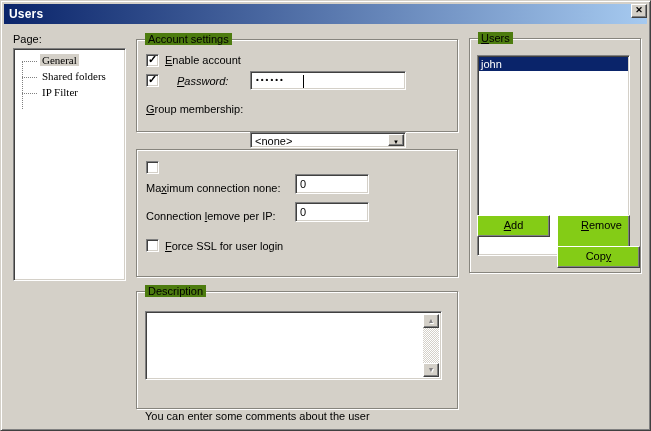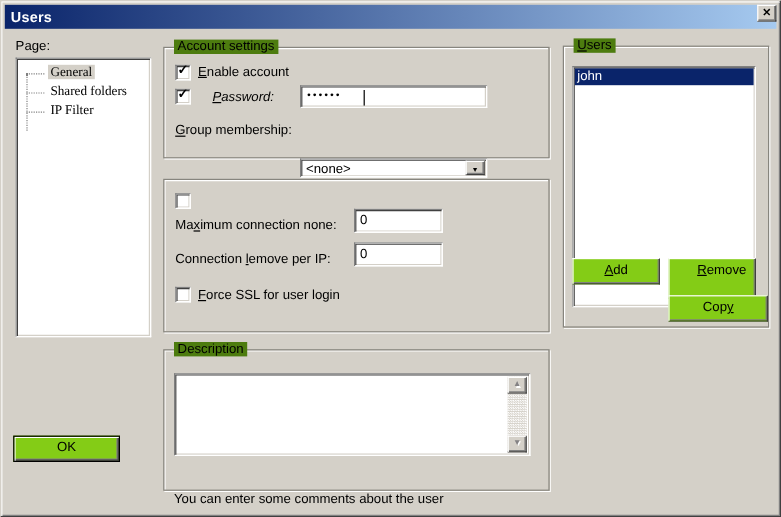--- a/index.html
+++ b/index.html
@@ -139,21 +139,20 @@
       <span class="tlabel">General</span>
     </div>
     <div class="treeitem">
       <span class="tlabel">Shared folders</span>
     </div>
     <div class="treeitem">
       <span class="tlabel">IP Filter</span>
     </div>
   </div>
 
-  <div class="btn default" style="left:10px; top:362px; width:89px; height:22px;">OK</div>
 
   <div class="group" style="left:135px; top:38px; width:322px; height:93px;">
     <span class="legend">Account settings</span>
 
     <div class="checkbox" style="left:9px; top:14px;">
       <span class="mark">✓</span>
     </div>
     <div class="label" style="left:28px; top:14px;"><span></span><span class="u">E</span><span>nable account</span></div>
 
     <div class="checkbox" style="left:9px; top:34px;">

